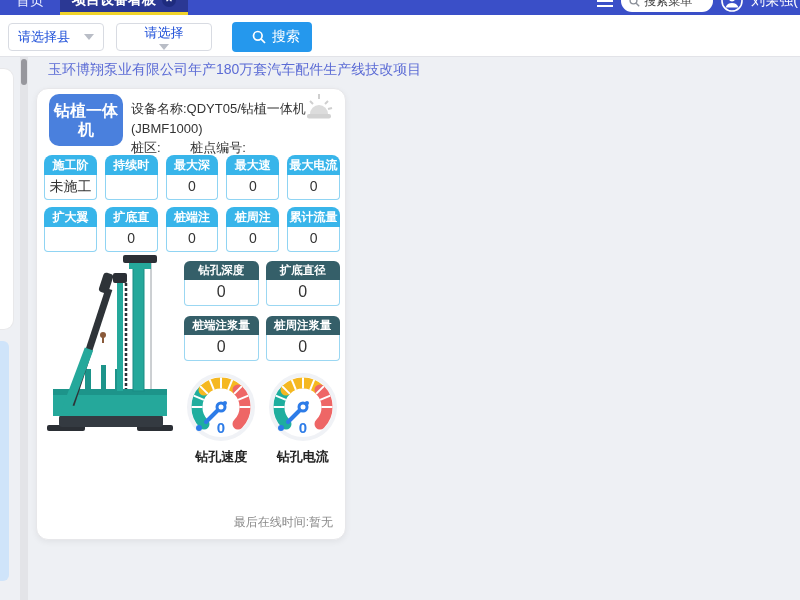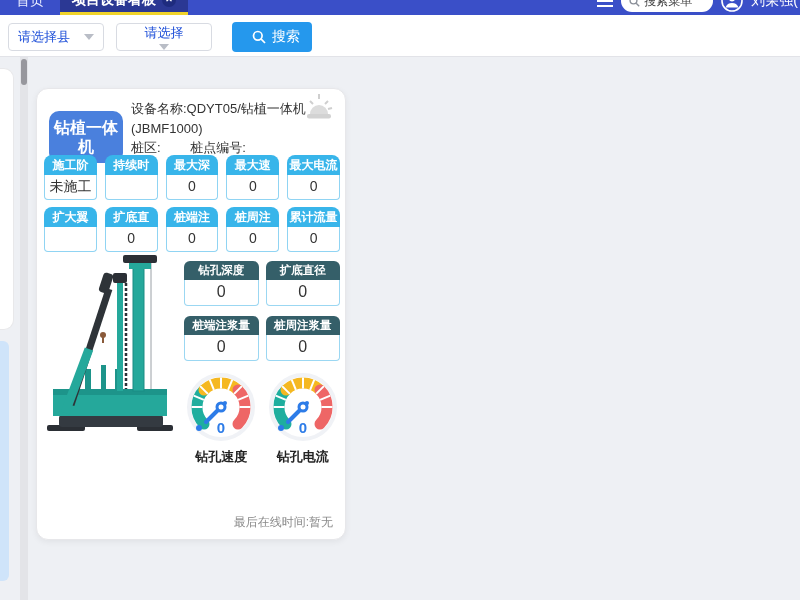--- a/index.html
+++ b/index.html
@@ -34,21 +34,21 @@
   .sliver-white { position:absolute; left:0; top:11px; width:14px; height:262px; background:#fff;
                   border:1px solid #e8e8ea; border-left:none; border-radius:0 10px 10px 0; }
   .sliver-blue { position:absolute; left:0; top:284px; width:9px; height:240px; background:#cfe4fa; border-radius:0 6px 6px 0; }
   .vscroll { position:absolute; left:20px; top:0; width:8px; height:543px; background:#e3e4e8; }
   .vthumb { position:absolute; left:1px; top:2px; width:6px; height:26px; background:#97979d; border-radius:3px; }
   .page-title { position:absolute; left:48px; top:4px; color:#5b6bd5; font-size:14px; cursor:pointer; }
 
   
   .card { position:absolute; left:36px; top:31px; width:310px; height:452px; background:#fff;
           border:1px solid #e7e7ea; border-radius:12px; box-shadow:0 2px 6px rgba(0,0,0,.06); }
-  .badge { position:absolute; left:12px; top:22px; width:74px; height:52px; background:#4a80dd; border-radius:10px;
+  .badge { position:absolute; left:12px; top:5px; width:74px; height:52px; background:#4a80dd; border-radius:10px;
            color:#fff; font-weight:bold; font-size:16px; display:flex; align-items:center; justify-content:center;
            text-align:center; line-height:1.2; padding:2px; }
   .device-info { position:absolute; left:94px; top:10px; width:180px; font-size:13px; color:#333; line-height:1.5; }
   .pile-line span + span { margin-left:26px; }
   .siren { position:absolute; right:10px; top:4px; }
 
   .stats-row { position:absolute; left:7px; width:296px; display:flex; gap:8px; }
   .row1 { top:66px; } .row2 { top:118px; }
   .stat { flex:1; text-align:center; }
   .stat-h { background:#38b5ea; color:#fff; font-size:12px; font-weight:bold; height:20px; line-height:20px;
@@ -135,20 +135,21 @@
     </button>
   </div>
 
   <div class="content">
     <div class="sliver-white"></div>
     <div class="sliver-blue"></div>
     <div class="vscroll">
       <div class="vthumb"></div>
     </div>
 
+    <div class="page-title">玉环博翔泵业有限公司年产180万套汽车配件生产线技改项目</div>
 
     <div class="card">
 
       <div class="badge">钻植一体机</div>
 
       <div class="device-info">
         <div>设备名称:QDYT05/钻植一体机(JBMF1000)</div>
         <div class="pile-line">
           <span>桩区:</span>
           <span>桩点编号:</span>

